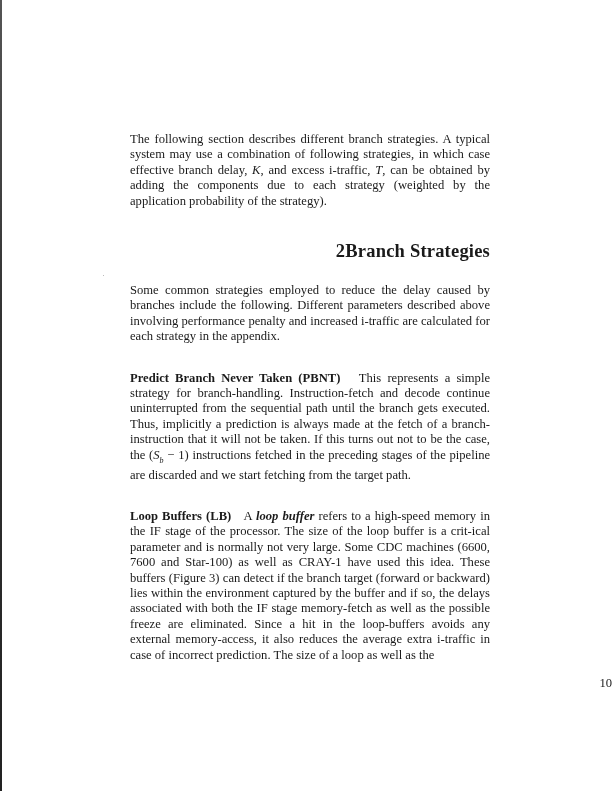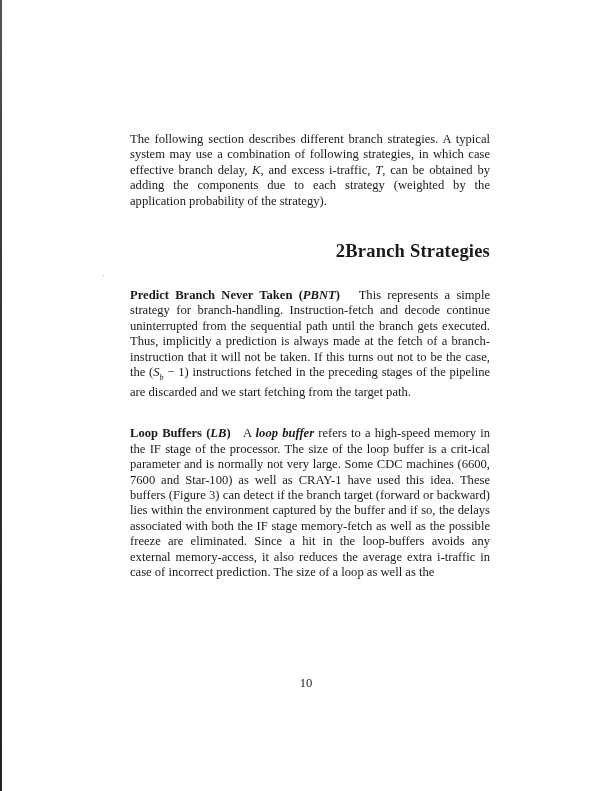--- a/index.html
+++ b/index.html
@@ -50,36 +50,35 @@
     .section-num {
       display: inline-block;
       width: 31px;
     }
     .after-heading { margin-top: 21px !important; }
     .para-block { margin-top: 26px !important; }
     .run-head {
       font-weight: bold;
     }
     .run-head .abbr {
-      font-style: italic;
       margin-top: 12px;
     }
     em.term {
       font-style: italic;
       font-weight: bold;
     }
     .math {
       font-style: italic;
     }
     .page-number {
       position: absolute;
       left: 0;
       width: 612px;
       top: 676px;
-      text-align: center;
+      text-align: right;
       font-family: "Liberation Serif", "DejaVu Serif", serif;
       font-size: 12.6px;
     }
     .stray-mark {
       position: absolute;
       left: 103px;
       top: 275px;
       width: 1px;
       height: 1px;
       background: #bbb;
@@ -90,19 +89,20 @@
 
 <div class="scan-edge-left"></div>
 <div class="stray-mark"></div>
 
 <div class="page-text">
 
   <p class="p-gap-small"><span>The following section describes different branch strategies. A typical system may use a combination of following strategies, in which case effective branch delay, </span><span class="math">K</span><span>, and excess i-traffic, </span><span class="math">T</span><span>, can be obtained by adding the components due to each strategy (weighted by the application probability of the strategy).</span></p>
 
   <h2 class="section-heading"><span class="section-num">2</span><span>Branch Strategies</span></h2>
 
+  <p class="after-heading">Some common strategies employed to reduce the delay caused by branches include the following. Different parameters described above involving performance penalty and increased i-traffic are calculated for each strategy in the appendix.</p>
 
   <p class="para-block"><span class="run-head"><span>Predict Branch Never Taken (</span><span class="abbr">PBNT</span><span>)</span></span>&nbsp;&nbsp;&nbsp;<span>This represents a simple strategy for branch-handling. Instruction-fetch and decode continue uninterrupted from the sequential path until the branch gets executed. Thus, implicitly a prediction is always made at the fetch of a branch-instruction that it will not be taken. If this turns out not to be the case, the (</span><span class="math">S</span><sub class="math" style="font-size:8px;">b</sub><span> − 1)</span><span> instructions fetched in the preceding stages of the pipeline are discarded and we start fetching from the target path.</span></p>
 
   <p class="para-block"><span class="run-head"><span>Loop Buffers (</span><span class="abbr">LB</span><span>)</span></span>&nbsp;&nbsp;&nbsp;<span>A </span><em class="term">loop buffer</em><span> refers to a high-speed memory in the IF stage of the processor. The size of the loop buffer is a crit-ical parameter and is normally not very large. Some CDC machines (6600, 7600 and Star-100) as well as CRAY-1 have used this idea. These buffers (Figure 3) can detect if the branch target (forward or backward) lies within the environment captured by the buffer and if so, the delays associated with both the IF stage memory-fetch as well as the possible freeze are eliminated. Since a hit in the loop-buffers avoids any external memory-access, it also reduces the average extra i-traffic in case of incorrect prediction. The size of a loop as well as the</span></p>
 </div>
 
 <div class="page-number">10</div>
 
 </body></html>

